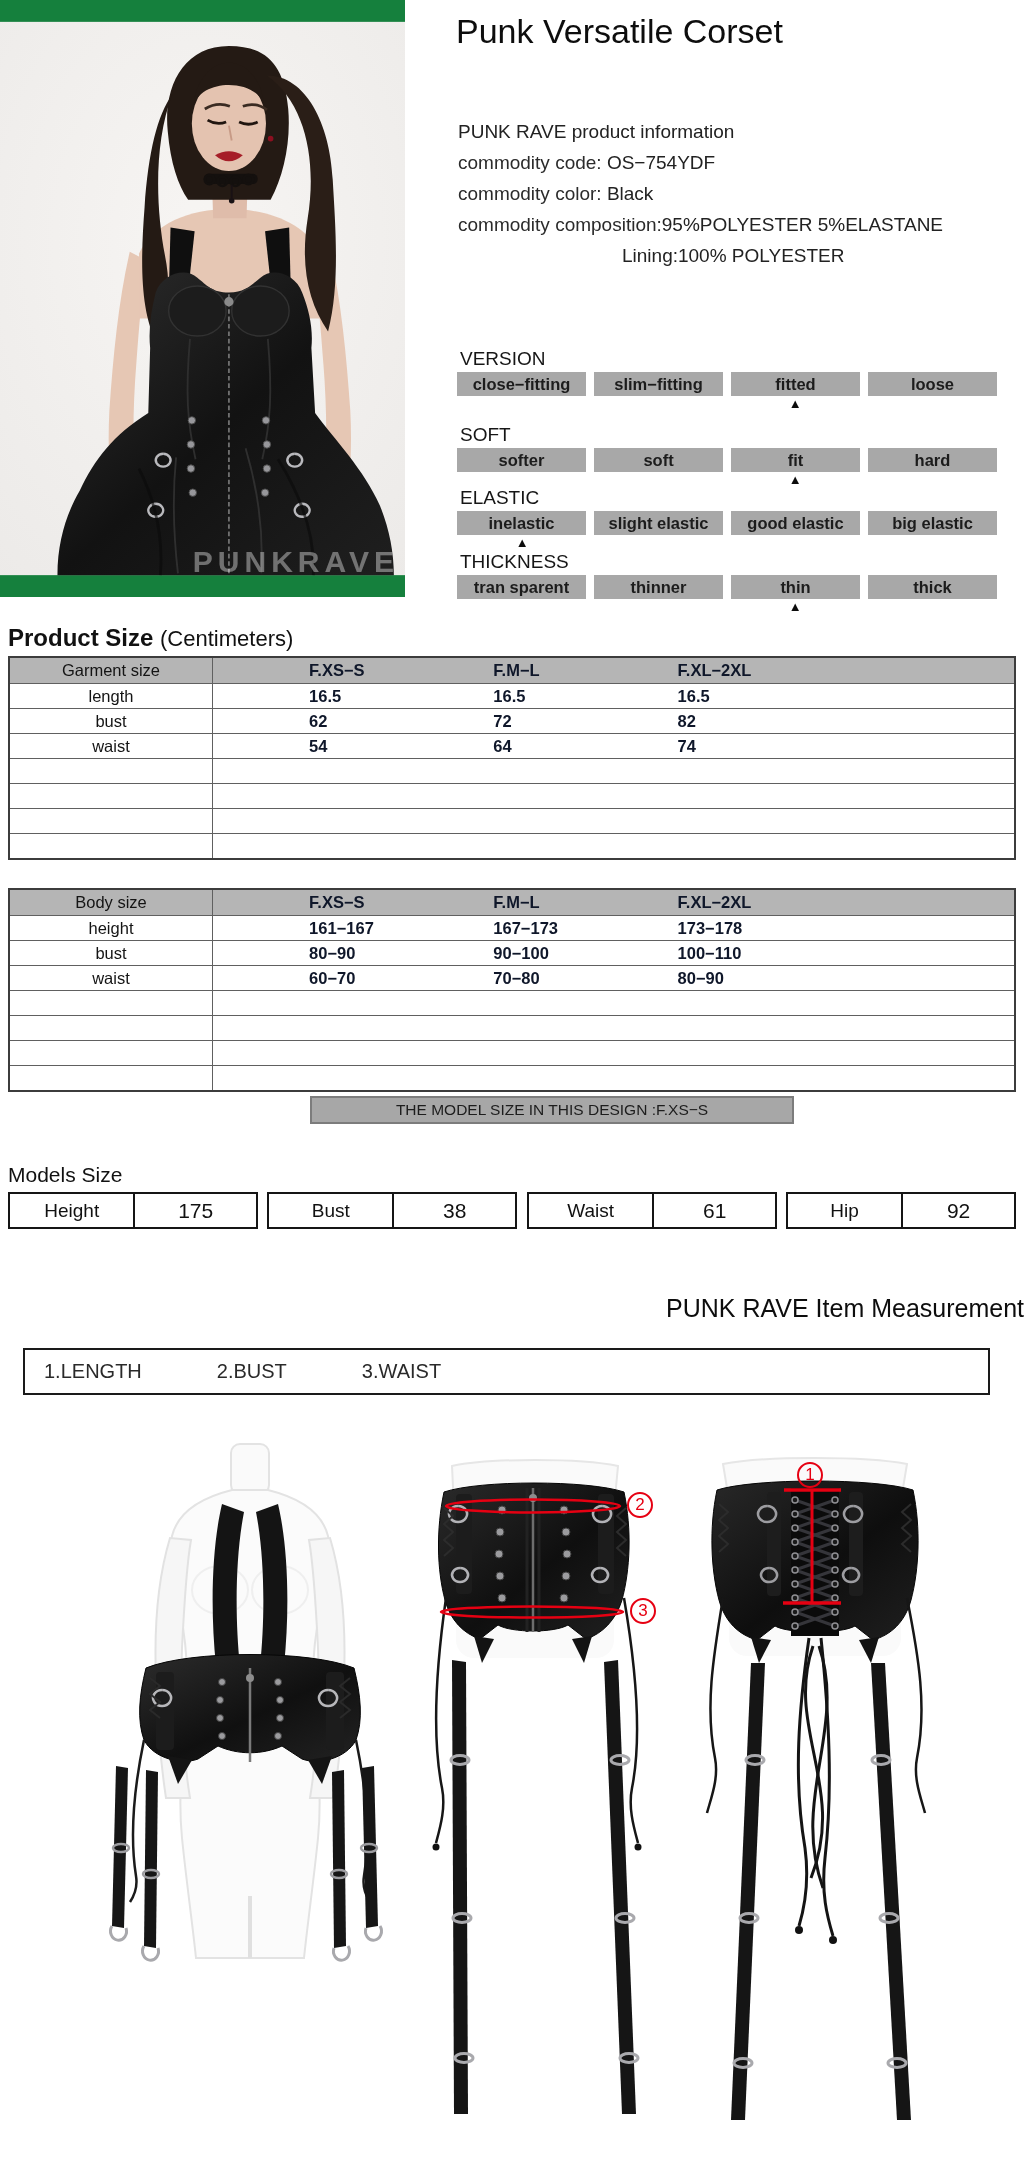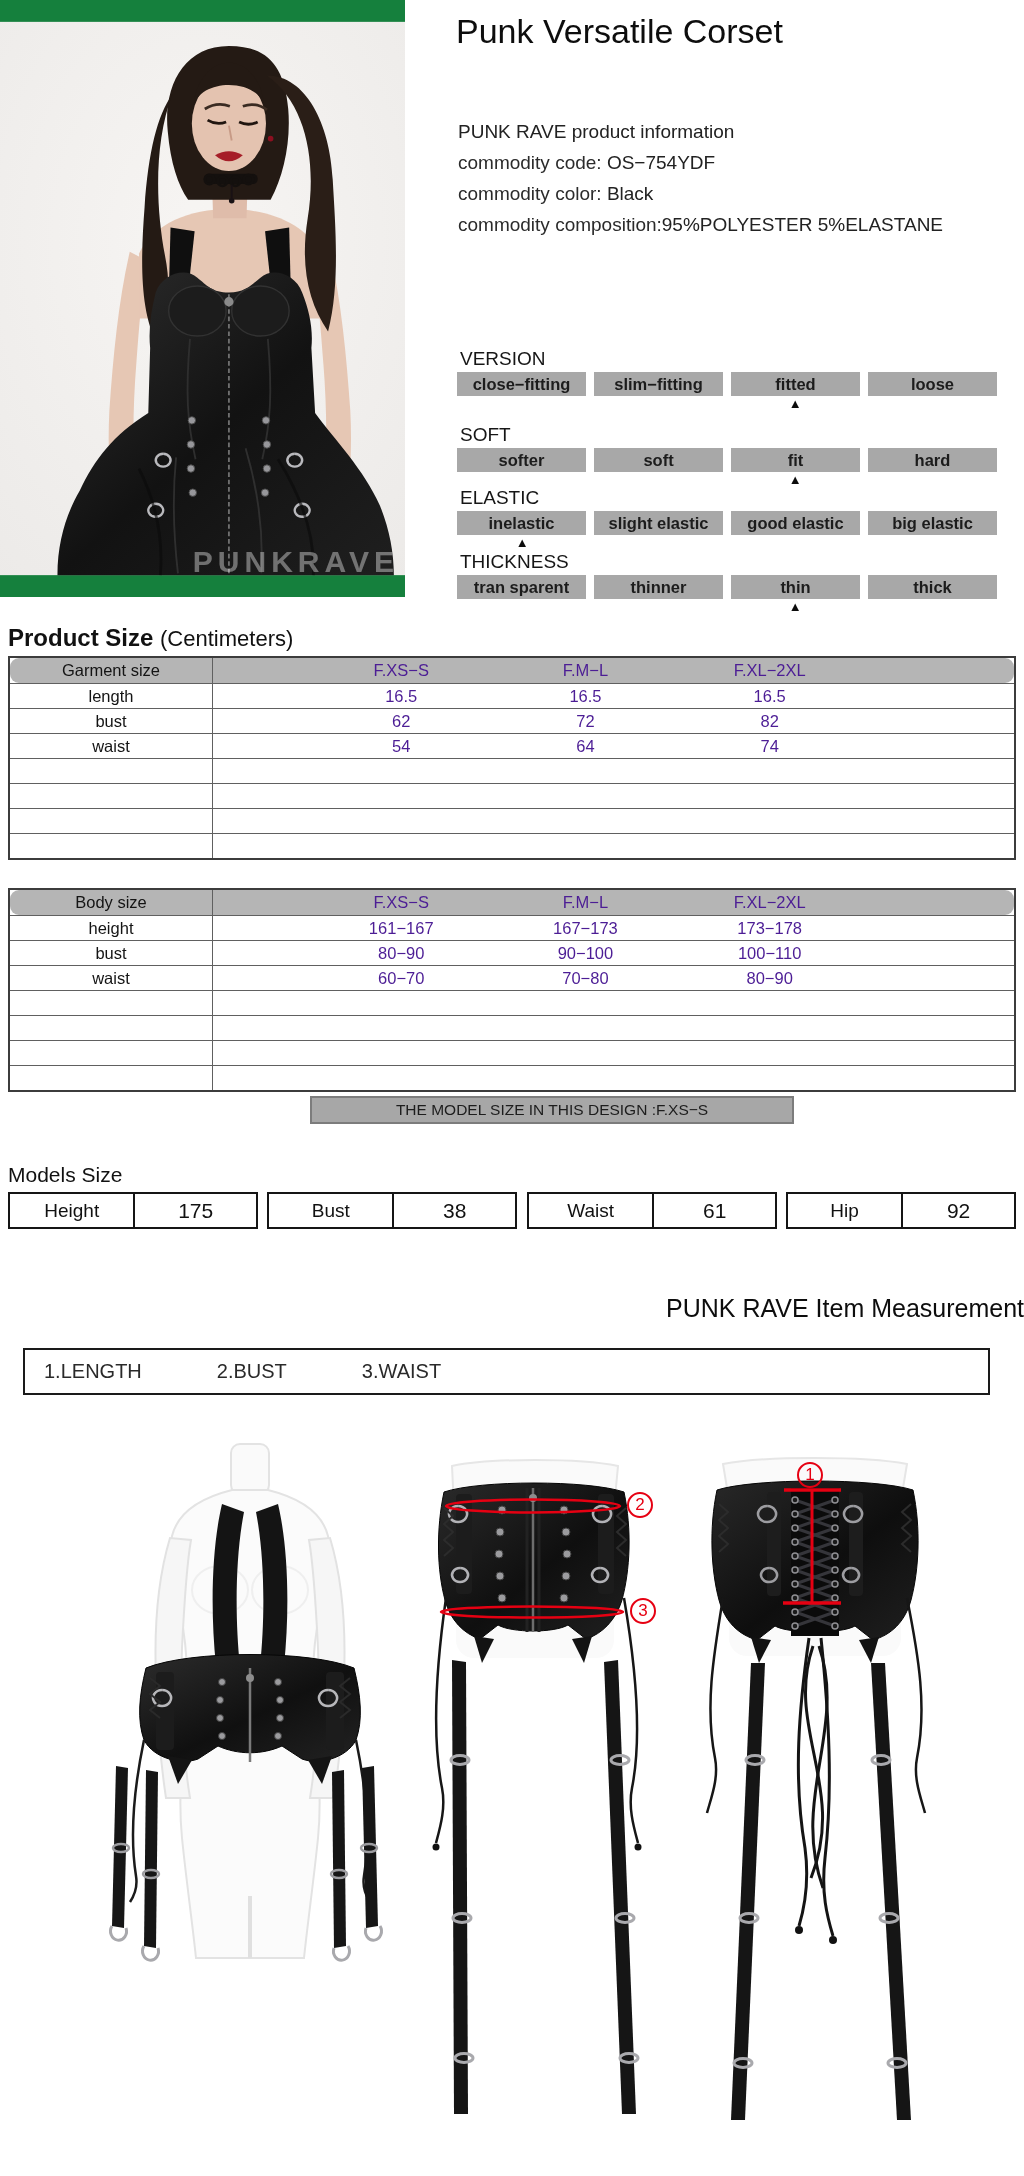--- a/index.html
+++ b/index.html
@@ -27,27 +27,27 @@
   .attr-cell{flex:1;background:#a8a8a8;color:#1c1c1c;font-size:16.5px;display:flex;
              align-items:center;justify-content:center;white-space:nowrap;}
   .sel-arrow{position:absolute;top:48px;font-size:13px;color:#0c0c0c;width:16px;text-align:center;}
 
   
   .size-heading{position:absolute;left:8px;top:624px;font-size:24px;}
   .size-heading .b{font-weight:bold;}
   .size-heading .n{font-weight:normal;font-size:22px;}
   .size-table{position:absolute;left:8px;width:1008px;border:2px solid #3c3c3c;background:#fff;}
   .st-row{display:flex;height:25px;border-top:1px solid #606060;}
-  .st-row:first-child{border-top:none;border-radius:9px;}
+  .st-row:first-child{border-top:none;}
   .st-row.header{background:#b5b5b5;}
   .st-label{width:202px;display:flex;align-items:center;justify-content:center;
             font-size:16.5px;color:#141414;}
   .st-data{flex:1;border-left:1px solid #606060;display:flex;align-items:center;}
   .st-data .sp{width:12%;}
-  .st-data .v{width:23%;text-align:center;font-size:16.5px;color:#4c1d95;}
+  .st-data .v{width:23%;font-size:16.5px;color:#0f172a;font-weight:bold;}
 
   
   .model-banner{position:absolute;left:310px;top:1096px;width:484px;height:28px;background:#a7a7a7;
                 border:2px solid #7c7c7c;font-size:15.5px;color:#1d1d1d;display:flex;
                 align-items:center;justify-content:center;white-space:nowrap;}
 
   
   .models-heading{position:absolute;left:8px;top:1163px;font-size:21px;color:#111;}
   .model-box{position:absolute;top:1192px;height:37px;border:2px solid #151515;display:flex;background:#fff;}
   .mb-label{width:51%;border-right:2px solid #151515;display:flex;align-items:center;
@@ -152,20 +152,21 @@
     </svg>
     <div class="watermark">PUNKRAVE</div>
   </div>
 
   <h1 class="page-title">Punk Versatile Corset</h1>
   <div class="info-block">
     <div class="info-line">PUNK RAVE product information</div>
     <div class="info-line"><span class="lbl">commodity code:</span> <span>OS−754YDF</span></div>
     <div class="info-line"><span class="lbl">commodity color:</span> <span>Black</span></div>
     <div class="info-line"><span class="lbl">commodity composition:</span><span>95%POLYESTER 5%ELASTANE</span></div>
+    <div class="info-line lining-line">Lining:100% POLYESTER</div>
   </div>
 
   <div class="attr-group" style="top:348px">
     <div class="attr-label">VERSION</div>
     <div class="attr-bar">
       <div class="attr-cell">close−fitting</div>
       <div class="attr-cell">slim−fitting</div>
       <div class="attr-cell">fitted</div>
       <div class="attr-cell">loose</div>
     </div>

